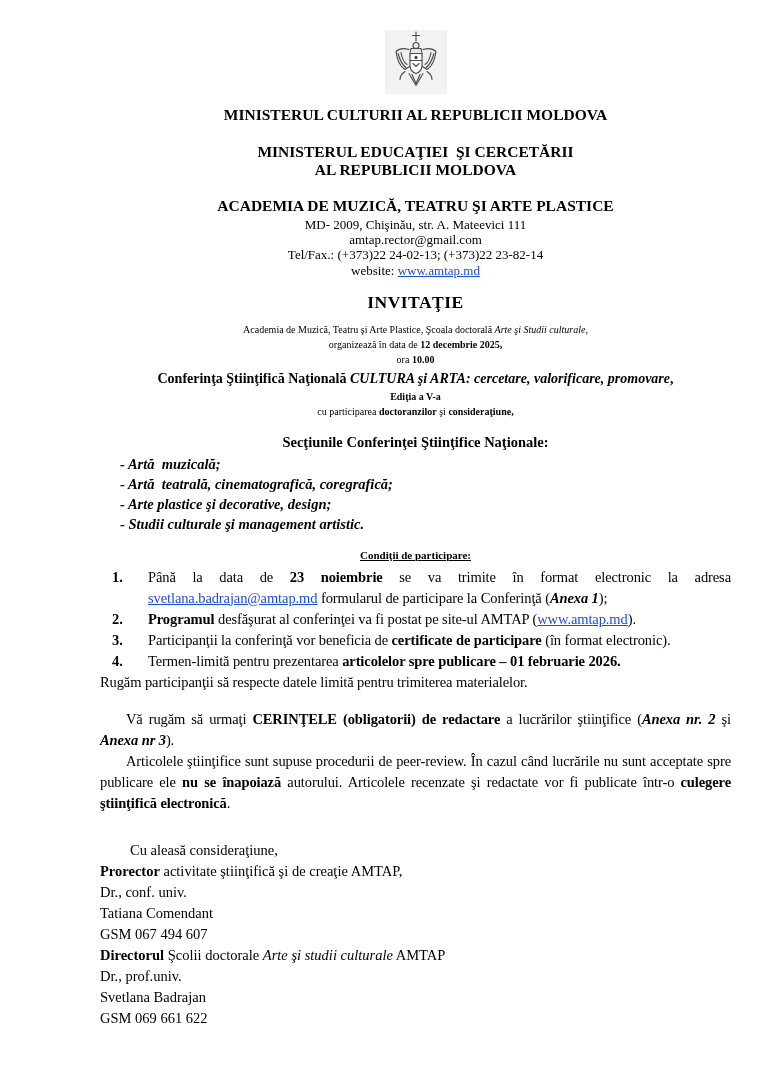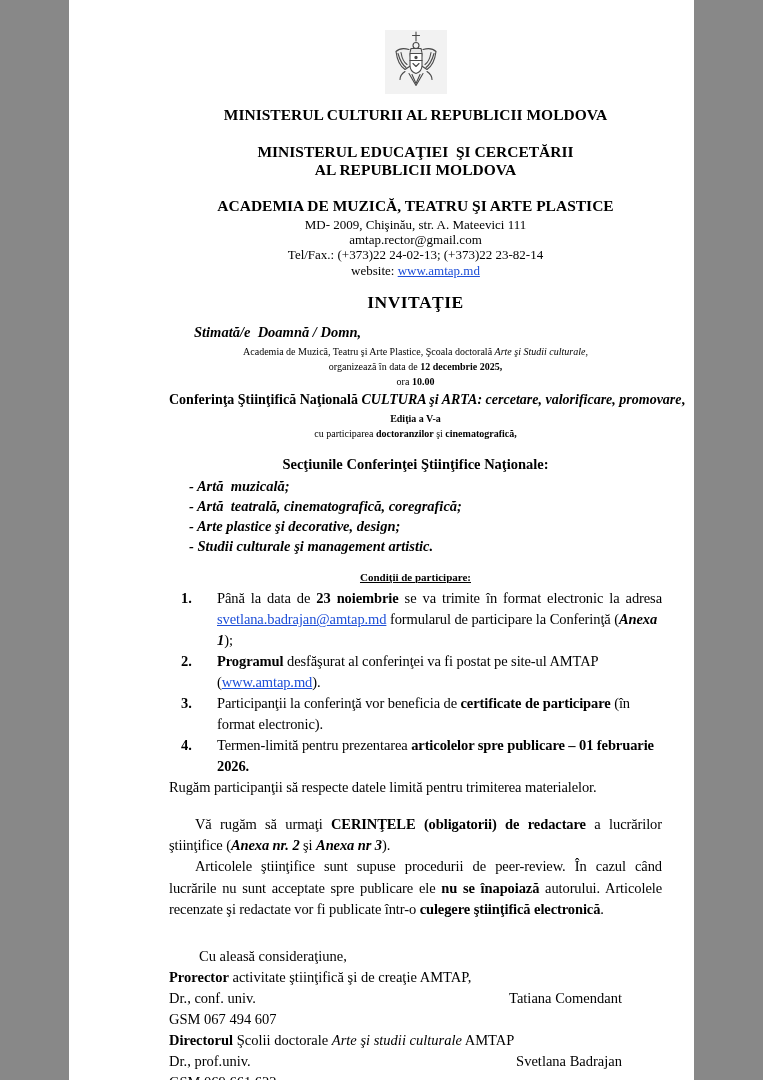--- a/index.html
+++ b/index.html
@@ -1,17 +1,17 @@
 <!DOCTYPE html>
 <html><head>
 <meta charset="utf-8">
 <style>
   html,body { margin:0; padding:0; background:#888; }
   .page {
-    width:625px; height:1080px; margin:0 auto; background:#ffffff;
+    width:763px; height:1080px; margin:0 auto; background:#ffffff;
     font-family:"Liberation Serif", "DejaVu Serif", serif;
     color:#000; position:relative; overflow:hidden; box-sizing:border-box;
     padding:30px 32px 0 100px;
   }
   .arms-wrap { text-align:center; margin-bottom:8px; }
   .arms-wrap svg { display:inline-block; }
   .ministry { text-align:center; font-weight:bold; font-size:15.5px; line-height:1.2; }
   .mc { margin-bottom:18px; }
   .pre { white-space:pre-wrap; }
   .edu-block { margin-bottom:17px; }
@@ -29,21 +29,21 @@
   .section-item { font-weight:bold; font-style:italic; font-size:14.5px; padding-left:20px; line-height:1.38; }
   .cond-heading { text-align:center; font-weight:bold; text-decoration:underline; font-size:11px; margin-top:13px; margin-bottom:3px; line-height:1.5; }
   .cond-item { position:relative; padding-left:48px; font-size:14.5px; line-height:1.45; letter-spacing:-0.1px; }
   .cond-num { position:absolute; left:12px; top:0; font-weight:bold; }
   .jlast { text-align:justify; text-align-last:justify; }
   .note { font-size:14.5px; line-height:1.45; letter-spacing:-0.1px; }
   .para { text-align:justify; text-indent:26px; font-size:14.5px; line-height:1.45; letter-spacing:-0.1px; }
   .p1 { margin-top:16px; }
   .sig-block { margin-top:26px; font-size:14.5px; line-height:1.45; }
   .closing { padding-left:30px; }
-  .sig-row { display:flex; justify-content:space-between; }
+  .sig-row { display:flex; justify-content:flex-start;flex-direction:column; }
   .sig-name { font-weight:normal; margin-right:40px; }
 </style>
 </head>
 <body>
 
 <div class="page">
 
   <div class="arms-wrap">
     <svg width="62" height="64" viewBox="0 0 62 64">
       <rect x="0" y="0" width="62" height="64" fill="#f2f2f2"></rect>
@@ -75,28 +75,27 @@
   </div>
 
   <div class="academy">ACADEMIA DE MUZICĂ, TEATRU ŞI ARTE PLASTICE</div>
   <div class="addr-line">MD- 2009, Chişinău, str. A. Mateevici 111</div>
   <div class="addr-line">amtap.rector@gmail.com</div>
   <div class="addr-line">Tel/Fax.: (+373)22 24-02-13; (+373)22 23-82-14</div>
   <div class="addr-line"><span>website: </span><a class="link">www.amtap.md</a></div>
 
   <div class="doc-title">INVITAŢIE</div>
 
-  <div class="salutation pre">Stimată/e  Doamnă / Domn,</div>
 
   <div class="intro-line"><span>Academia de Muzică, Teatru şi Arte Plastice, Şcoala doctorală </span><span class="i">Arte şi Studii culturale</span><span>,</span></div>
   <div class="intro-line"><span>organizează în data de </span><span class="b">12 decembrie 2025,</span></div>
   <div class="intro-line"><span>ora </span><span class="b">10.00</span></div>
   <div class="intro-line intro-conf"><span>Conferinţa Ştiinţifică Naţională </span><span class="i">CULTURA şi ARTA: cercetare, valorificare, promovare</span><span>,</span></div>
   <div class="intro-line b">Ediţia a V-a</div>
-  <div class="intro-line"><span>cu participarea </span><span class="b">doctoranzilor</span><span> şi </span><span class="b">cinematografică,</span></div>
+  <div class="intro-line"><span>cu participarea </span><span class="b">doctoranzilor</span><span> şi </span><span class="b">consideraţiune,</span></div>
 
   <div class="sections-heading">Secţiunile Conferinţei Ştiinţifice Naţionale:</div>
   <div class="section-item pre">- Artă  muzicală;</div>
   <div class="section-item pre">- Artă  teatrală, cinematografică, coregrafică;</div>
   <div class="section-item pre">- Arte plastice şi decorative, design;</div>
   <div class="section-item pre">- Studii culturale şi management artistic.</div>
 
   <div class="cond-heading">Condiţii de participare:</div>
 
   <div class="cond-item">

